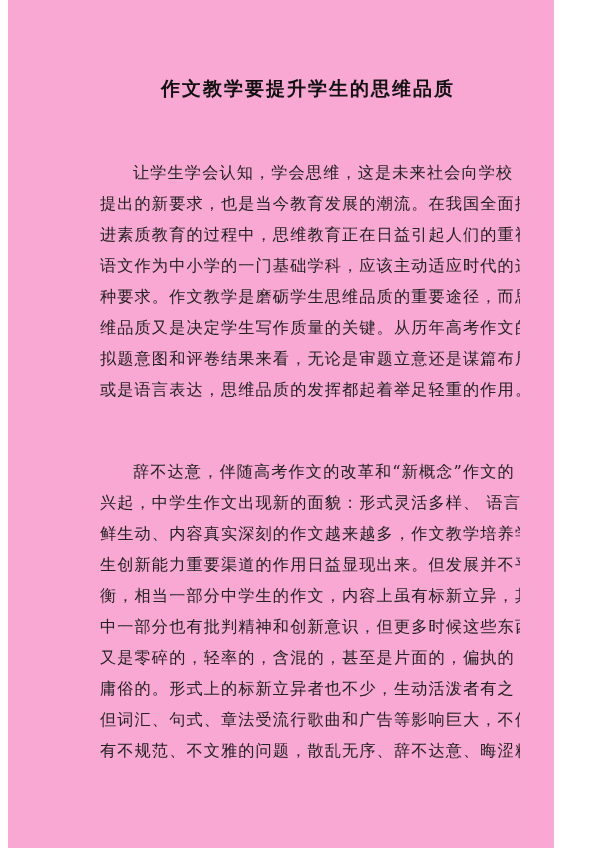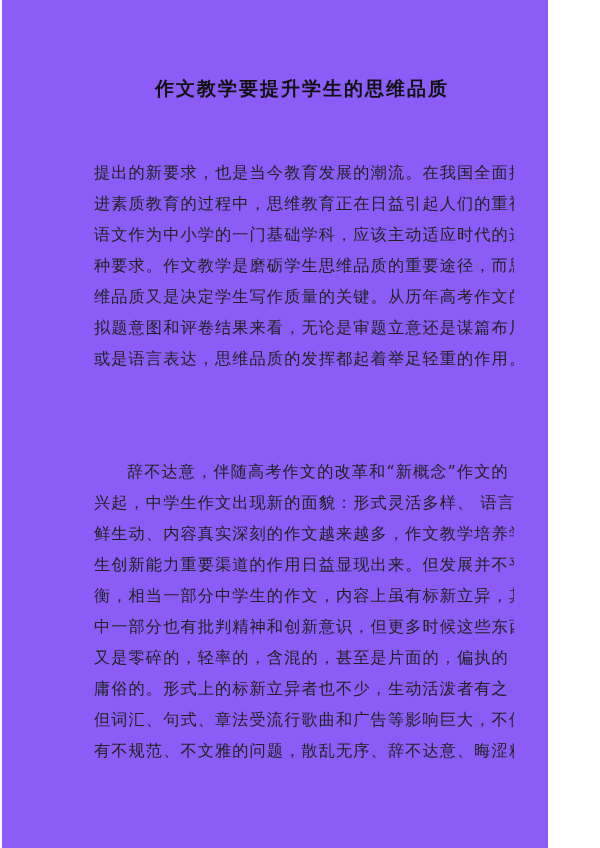--- a/index.html
+++ b/index.html
@@ -10,24 +10,24 @@
     body {
       width: 600px;
       height: 848px;
       overflow: hidden;
       position: relative;
       font-family: "DejaVu Serif", "Liberation Serif", serif;
       color: #1a1a1a;
     }
     .page {
       position: absolute;
-      left: 2px; top: 0;
+      left: 8px; top: 0;
       width: 546px;
       height: 848px;
-      background: #8b5cf6;
+      background: #f9a8d4;
     }
     .title {
       position: absolute;
       top: 76px;
       left: 0;
       width: 600px;
       text-align: center;
       font-size: 19px;
       font-weight: bold;
       letter-spacing: 2px;
@@ -54,20 +54,21 @@
     #p1 { top: 157px; }
     #p2 { top: 456px; }
   </style>
 </head>
 <body>
 
 <div class="page">
   <div class="title">作文教学要提升学生的思维品质</div>
 
   <div class="para" id="p1">
+    <span class="line indent">让学生学会认知，学会思维，这是未来社会向学校</span>
     <span class="line">提出的新要求，也是当今教育发展的潮流。在我国全面推</span>
     <span class="line">进素质教育的过程中，思维教育正在日益引起人们的重视。</span>
     <span class="line">语文作为中小学的一门基础学科，应该主动适应时代的这</span>
     <span class="line">种要求。作文教学是磨砺学生思维品质的重要途径，而思</span>
     <span class="line">维品质又是决定学生写作质量的关键。从历年高考作文的</span>
     <span class="line">拟题意图和评卷结果来看，无论是审题立意还是谋篇布局，</span>
     <span class="line">或是语言表达，思维品质的发挥都起着举足轻重的作用。</span>
   </div>
 
   <div class="para" id="p2">

